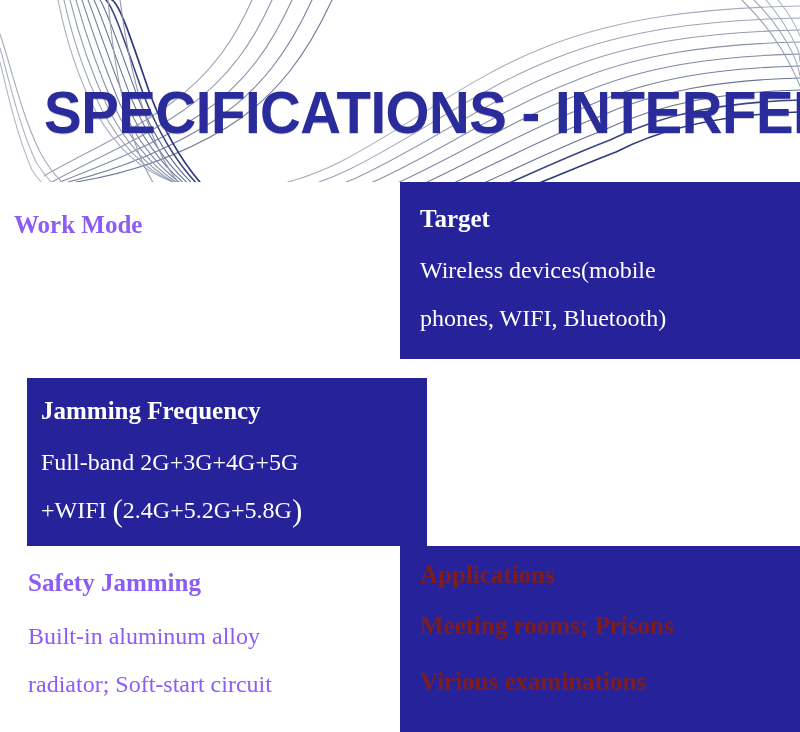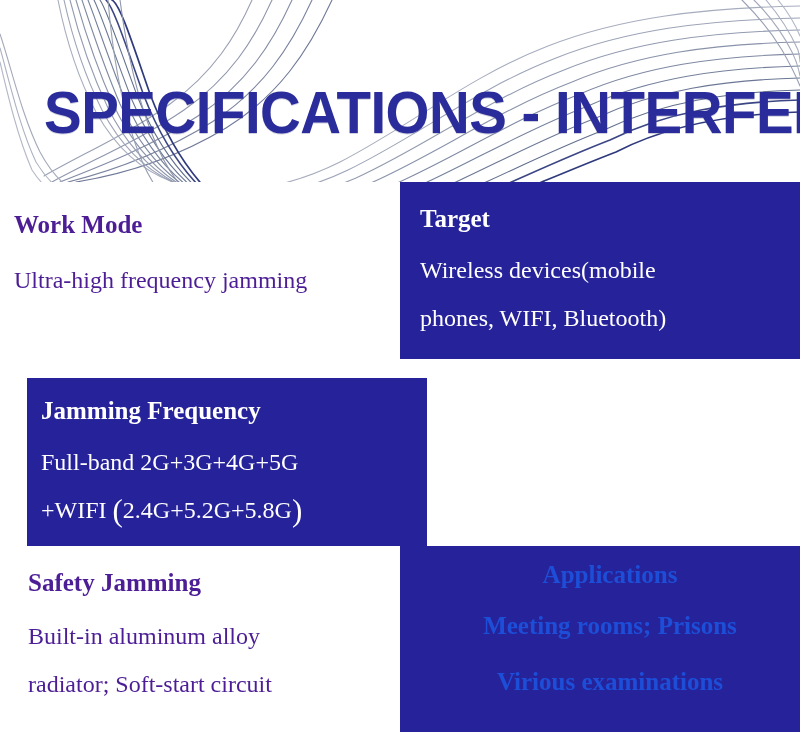--- a/index.html
+++ b/index.html
@@ -80,21 +80,21 @@
     top: 0;
     height: 100%;
     box-sizing: border-box;
     overflow: hidden;
   }
   .cell-left  { left: 0px;   width: 400px; }
   .cell-right { left: 400px; width: 400px; }
 
   .cell-white {
     background: #ffffff;
-    color: #4c1d95;
+    color: #8b5cf6;
   }
 
   
   .cell-inner {
     position: absolute;
     box-sizing: border-box;
   }
 
   .cell-title {
     font-weight: bold;
@@ -179,22 +179,21 @@
     background: #ffffff;
   }
   #cell-applications .blue-block {
     position: absolute;
     left: 0px; top: 0px;
     width: 400px; height: 186px;
     background: #26239a;
   }
   #cell-applications .cell-inner {
     left: 20px; top: 14px; width: 380px;
-    color: #1d4ed8;
-    text-align: center;
+    color: #7f1d1d;
   }
   #cell-applications .cell-title { margin-bottom: 8px; }
 
   .nowrap { white-space: nowrap; }
   .line { display: block; }
 </style>
 </head>
 <body>
 
 <div id="page">
@@ -258,23 +257,20 @@
     <div id="page-title">SPECIFICATIONS - INTERFERENCE</div>
   </div>
 
   <div id="spec-table">
 
     <div class="spec-row" id="row-1">
 
       <div class="cell cell-left cell-white" id="cell-work-mode">
         <div class="cell-inner">
           <div class="cell-title">Work Mode</div>
-          <div class="cell-body">
-            <span class="line nowrap">Ultra-high frequency jamming</span>
-          </div>
         </div>
       </div>
 
       <div class="cell cell-right" id="cell-target">
         <div class="blue-block"></div>
         <div class="cell-inner">
           <div class="cell-title">Target</div>
           <div class="cell-body">
             <span class="line nowrap">Wireless devices(mobile</span>
             <span class="line nowrap">phones, WIFI, Bluetooth)</span>

